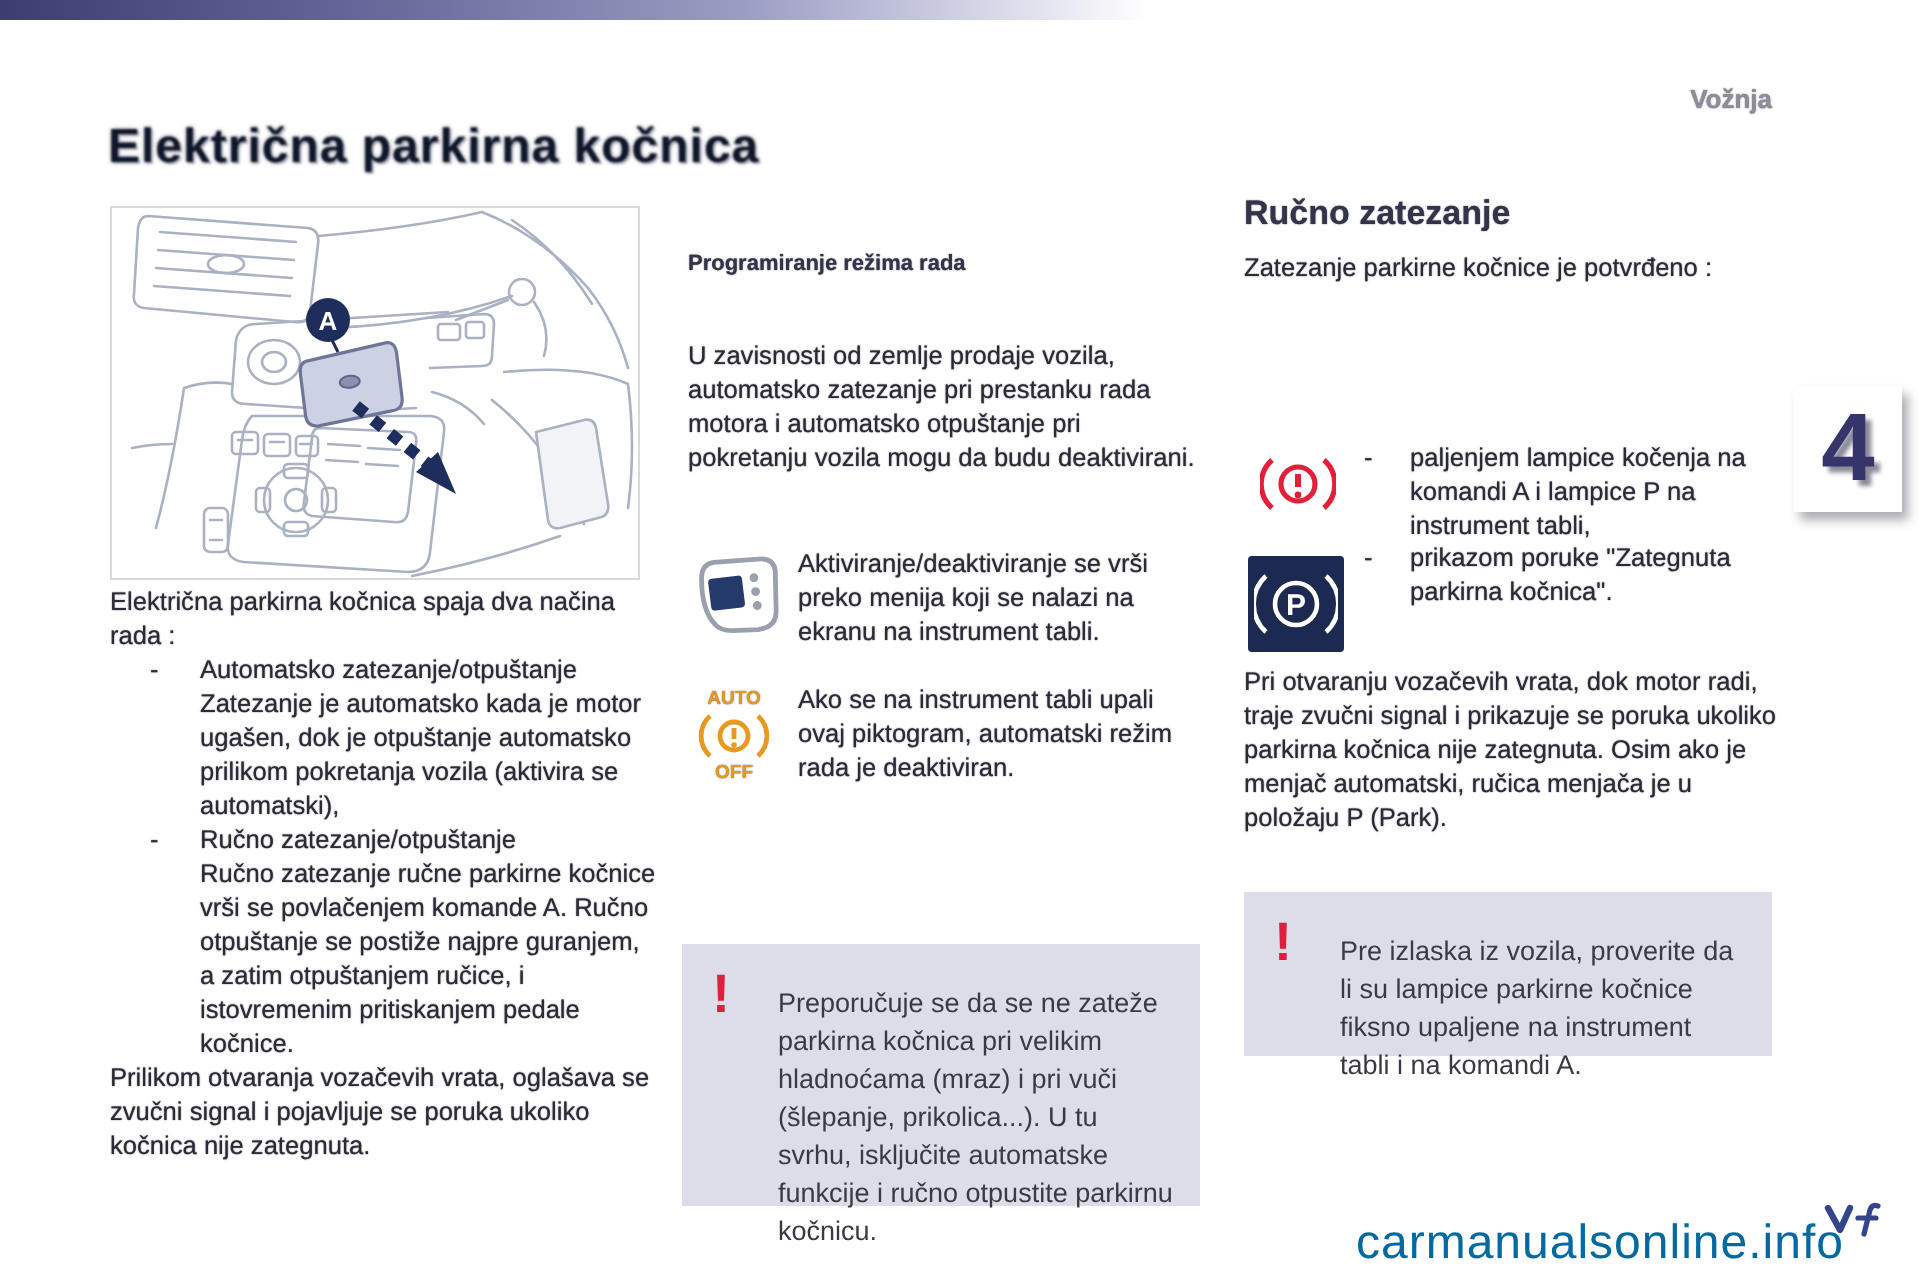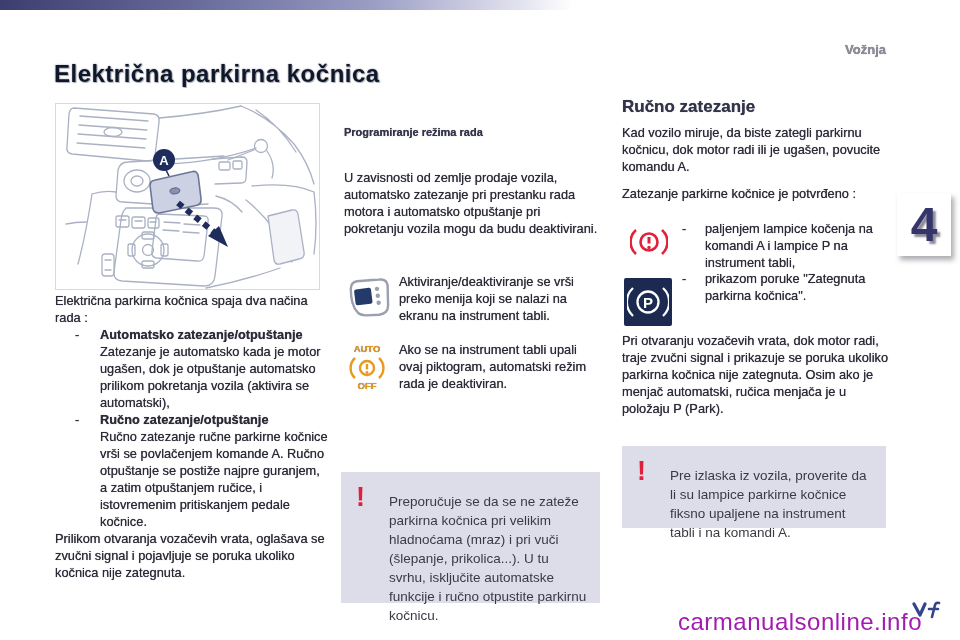--- a/index.html
+++ b/index.html
@@ -29,21 +29,21 @@
   #col-left   { left:55px;  top:292px; width:274px; }
   #col-mid    { left:344px; top:124px; width:257px; }
   #col-right  { left:622px; top:98px;  width:270px; }
 
   .sec-heading { font-weight:bold; color:#33334a; }
   #col-mid .sec-heading { font-size:11px; margin-bottom:28px; }
   #col-right .sec-heading { font-size:17px; margin-bottom:9px; }
 
   .bullet-item { position:relative; padding-left:45px; margin-top:0; }
   .bullet-item .dash { position:absolute; left:20px; top:0; }
-  .bullet-title { font-weight:bold; }
+  .bullet-title { font-weight:normal; }
 
   .icon-row { position:relative; margin-top:36px; min-height:56px; }
   .icon-row .row-icon { position:absolute; left:0; top:2px; }
   .icon-row .row-text { padding-left:55px; }
 
   .mt8 { margin-top:8px; } .mt10 { margin-top:10px; } .mt12 { margin-top:12px; }
 
   
   .r-abs { position:absolute; }
   .rbullet { position:absolute; left:60px; width:212px; }
@@ -61,21 +61,21 @@
 
   
   .chapter-tab { position:absolute; left:897px; top:193px; width:54px; height:63px;
     background:#ffffff; box-shadow:3px 4px 5px rgba(70,70,85,0.45);
     display:flex; align-items:center; justify-content:center; }
   .chapter-tab span { font-size:48px; font-weight:bold; color:#35356b;
     text-shadow:3px 3px 2px rgba(110,110,125,0.8); }
 
   
   .watermark { position:absolute; left:678px; top:608px; font-size:24px;
-    color:#a21caf; letter-spacing:0.5px; }
+    color:#0369a1; letter-spacing:0.5px; }
   .wm-logo { position:absolute; left:912px; top:601px; }
 
   
   .p-icon-box { width:48px; height:48px; background:#1c2a52; border-radius:2px;
     display:flex; align-items:center; justify-content:center; }
 </style>
 </head>
 <body>
 
 <div id="page">
@@ -193,21 +193,20 @@
           <text x="23" y="9" text-anchor="middle" font-size="9.5" font-weight="bold" fill="#e79a1f" font-family="Liberation Sans, sans-serif">AUTO</text>
           <text x="23" y="46" text-anchor="middle" font-size="9.5" font-weight="bold" fill="#e79a1f" font-family="Liberation Sans, sans-serif">OFF</text>
         </svg>
       </span>
       <div class="row-text">Ako se na instrument tabli upali ovaj piktogram, automatski režim rada je deaktiviran.</div>
     </div>
   </div>
 
   <div id="col-right" class="col fuzzy" style="height:352px;">
     <div class="sec-heading">Ručno zatezanje</div>
-    <p>Kad vozilo miruje, da biste zategli parkirnu kočnicu, dok motor radi ili je ugašen, povucite komandu A.</p>
     <p class="mt10">Zatezanje parkirne kočnice je potvrđeno :</p>
 
     <span class="r-abs" style="left:8px; top:128px;">
       <svg width="38" height="32" viewBox="0 0 38 32">
         <g fill="none" stroke="#e2203a" stroke-width="2.6">
           <circle cx="19" cy="16" r="8.5"></circle>
           <path d="M6,4 A16,16 0 0 0 6,28"></path>
           <path d="M32,4 A16,16 0 0 1 32,28"></path>
         </g>
         <line x1="19" y1="11" x2="19" y2="17.5" stroke="#e2203a" stroke-width="3"></line>

